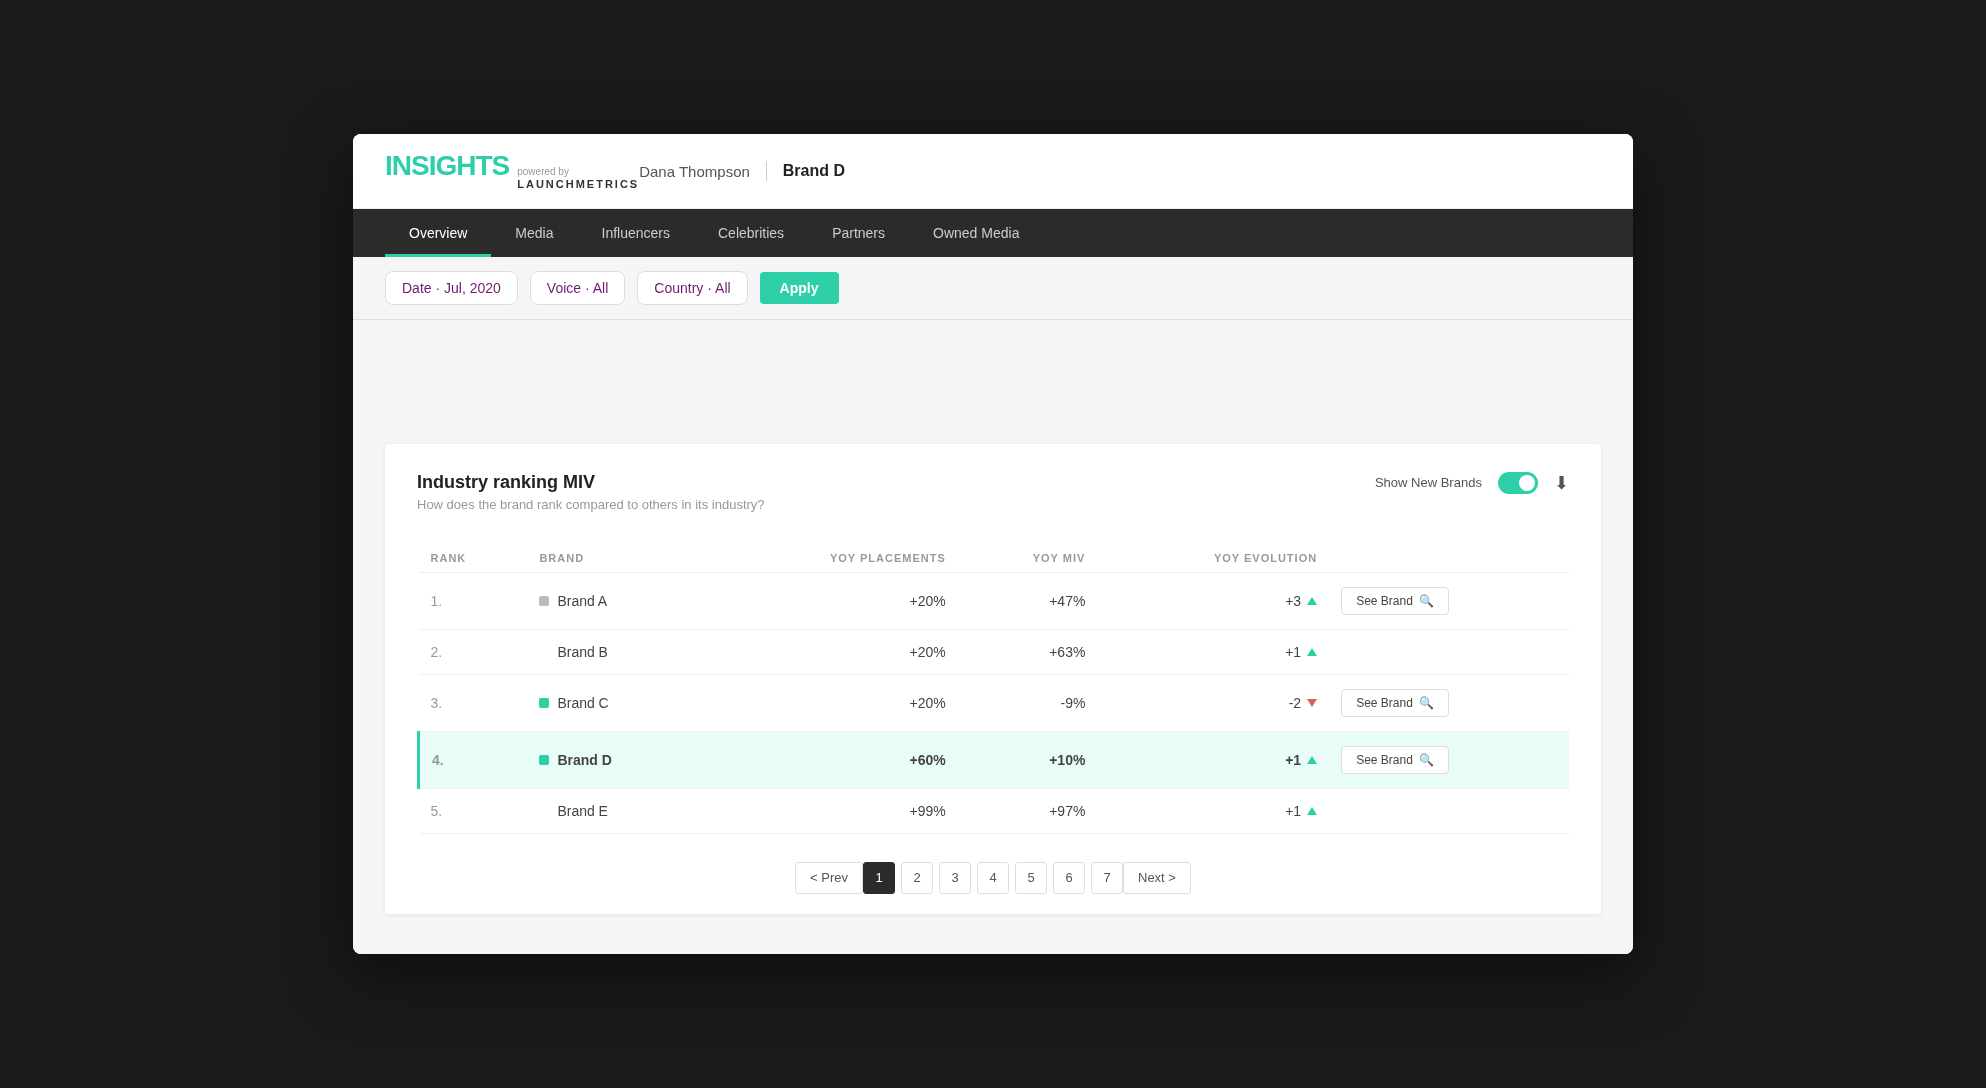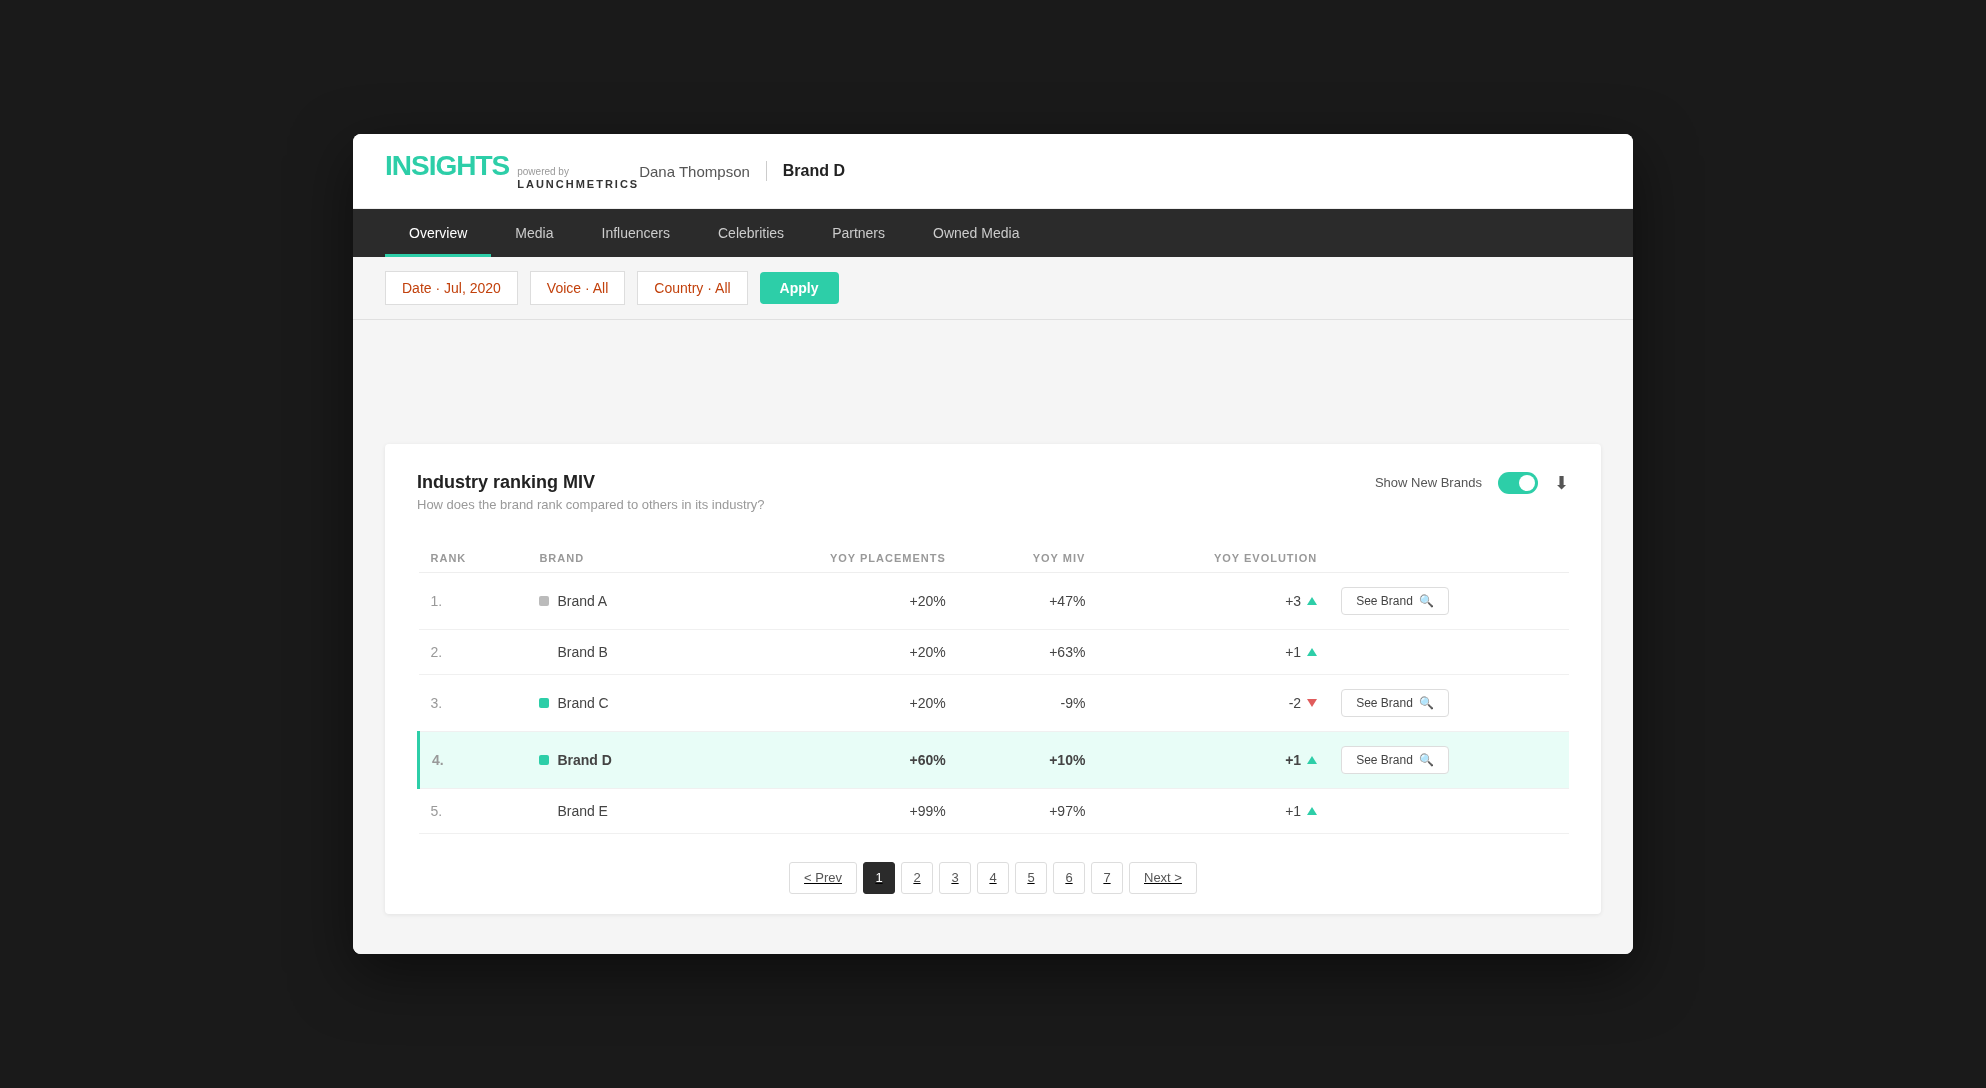--- a/index.html
+++ b/index.html
@@ -106,24 +106,24 @@
       background: #f5f5f5;
       padding: 14px 32px;
       display: flex;
       align-items: center;
       gap: 12px;
       border-bottom: 1px solid #e0e0e0;
     }
     .filter-pill {
       background: #fff;
       border: 1px solid #ddd;
-      border-radius: 0;
+      border-radius: 8px;
       padding: 8px 16px;
       font-size: 14px;
-      color: #c2410c;
+      color: #701a75;
       cursor: pointer;
     }
     .apply-btn {
       background: #2dcea8;
       color: #fff;
       border: none;
       border-radius: 4px;
       padding: 8px 20px;
       font-size: 14px;
       font-weight: 600;
@@ -303,23 +303,22 @@
     }
     .search-icon-small {
       font-size: 12px;
     }
 
     
     .pagination {
       display: flex;
       align-items: center;
       justify-content: center;
-      gap: 6px;
+      gap: 0;
       margin-top: 28px;
-      text-decoration: underline;
     }
     .page-btn {
       width: 32px;
       height: 32px;
       display: flex;
       align-items: center;
       justify-content: center;
       border: 1px solid #ddd;
       border-radius: 3px;
       font-size: 13px;

